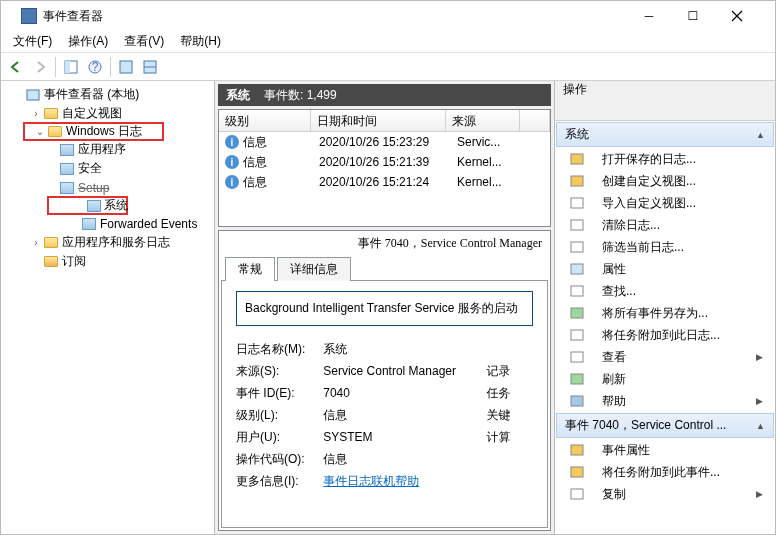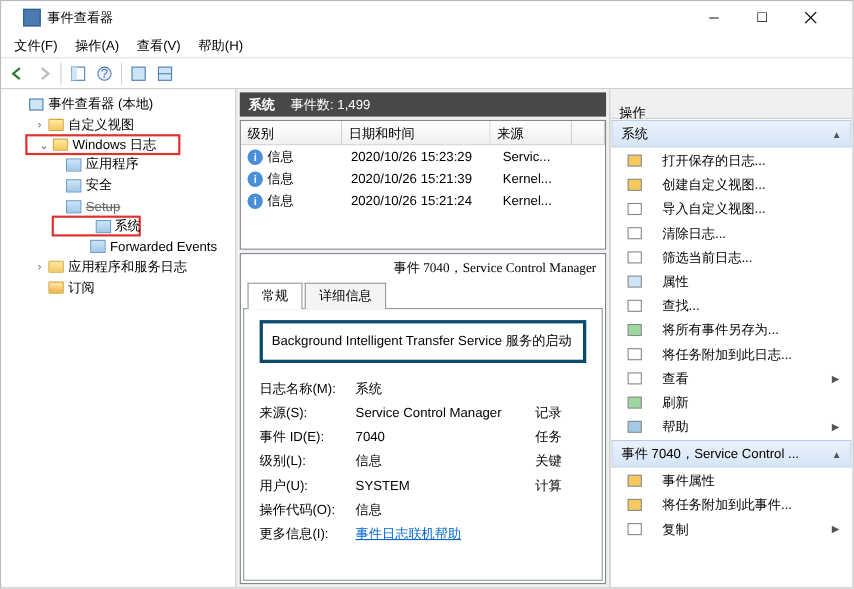--- a/index.html
+++ b/index.html
@@ -31,26 +31,26 @@
 .grow { display:flex; height:20px; align-items:center; }
 .gc { padding:1px 6px; white-space:nowrap; overflow:hidden; }
 .c0{width:94px}.c1{width:138px}.c2{width:76px}.c3{width:30px}
 .info-icon{width:14px;height:14px;border-radius:50%;background:#4a90d9;color:#fff;display:inline-flex;align-items:center;justify-content:center;font-size:10px;font-weight:bold;margin-right:4px;}
 .detail { background:#fff; border:1px solid #828790; flex:1; display:flex; flex-direction:column; overflow:hidden; }
 .dtitle { padding:4px 8px; font-family:"SimSun";text-align:right; }
 .tabs { display:flex; padding:0 6px; position:relative; top:1px; }
 .tab { border:1px solid #919b9c; padding:3px 12px; background:#fff; margin-right:2px; border-bottom:none; }
 .tab.inactive { background:#f4f4f4; }
 .tabbody { border:1px solid #919b9c; flex:1; padding:10px 14px; overflow:hidden; background:#fff; margin:0 2px 2px; }
-.msgbox { border:3px solid #0c4a6e; padding:8px; margin-bottom:12px; white-space:nowrap; overflow:hidden; }
+.msgbox { border:1px solid #0c4a6e; padding:8px; margin-bottom:12px; white-space:nowrap; overflow:hidden; }
 .proprow { display:flex; height:22px; align-items:center; }
 .plab{width:94px}.pval{width:176px}.plab2{width:50px}
 .link{color:#0066cc;text-decoration:underline;}
 .right { width:221px; border-left:1px solid #bbb; display:flex; flex-direction:column; }
-.rhdr { background:#f0f0f0; border-bottom:1px solid #d0d0d0; padding:13px 8px; height:24px;font-family:Liberation Serif, serif; }
+.rhdr { background:#f0f0f0; border-bottom:1px solid #d0d0d0; padding:0 8px; height:40px;font-family:Liberation Serif, serif; }
 .sechdr { background:linear-gradient(#eaf2fb,#d5e5f7); border:1px solid #b8cee4; padding:3px 8px; display:flex; justify-content:space-between; align-items:center; margin:1px; }
 .action { display:flex; align-items:center; height:22px; padding:2px 6px 2px 14px; gap:17px; }
 .aicon { width:16px; height:16px; display:flex; align-items:center; justify-content:center; }
 .chev{font-size:9px;color:#555}
 svg{display:block}
 </style>
 </head>
 <body>
 
 <div class="titlebar">

